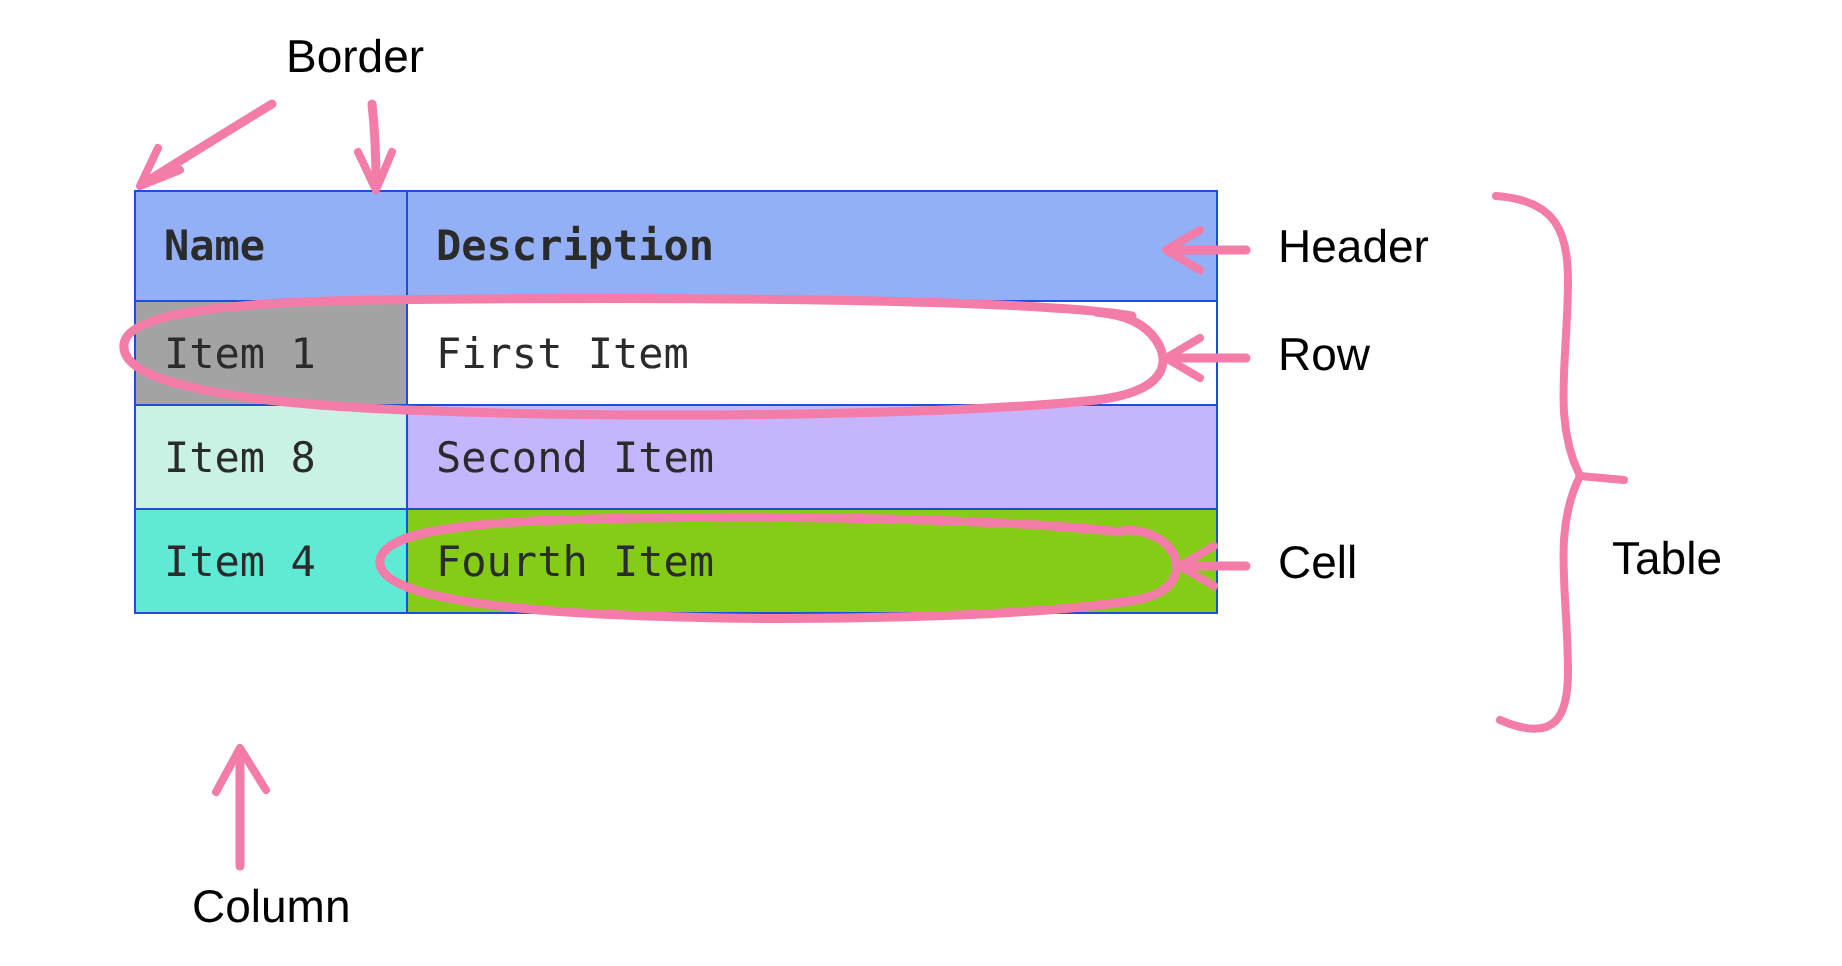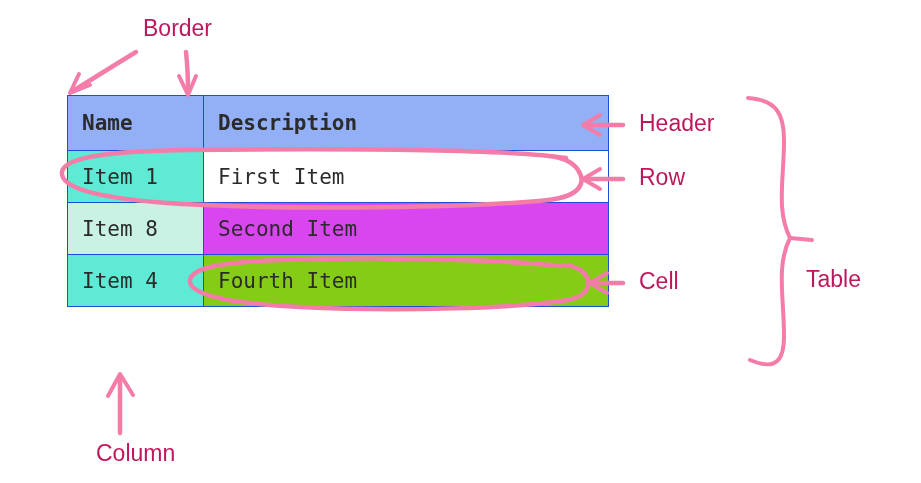--- a/index.html
+++ b/index.html
@@ -51,21 +51,21 @@
     position: absolute;
     left: 0; top: 0;
     width: 921px;
     height: 483px;
     pointer-events: none;
   }
   .anno-label {
     position: absolute;
     font-family: "Liberation Sans", sans-serif;
     font-size: 23px;
-    color: #be185d;
+    color: #000000;
     white-space: nowrap;
   }
   #label-border { left: 143px; top: 15px; }
   #label-header { left: 639px; top: 110px; }
   #label-row    { left: 639px; top: 164px; }
   #label-cell   { left: 639px; top: 268px; }
   #label-table  { left: 806px; top: 226px; margin-top: 40px; }
   #label-column { left: 80px;  top: 440px; margin-left: 16px; }
 </style>
 </head>
@@ -75,26 +75,26 @@
 
   <table id="data-table">
     <thead>
       <tr>
         <th class="col-name" style="background:#93aff5">Name</th>
         <th class="col-desc" style="background:#93aff5">Description</th>
       </tr>
     </thead>
     <tbody>
       <tr>
-        <td class="col-name" style="background:#5eead4">Item 1</td>
+        <td class="col-name" style="background:#a3a3a3">Item 1</td>
         <td class="col-desc" style="background:#ffffff">First Item</td>
       </tr>
       <tr>
         <td class="col-name" style="background:#c9f2e5">Item 8</td>
-        <td class="col-desc" style="background:#d946ef">Second Item</td>
+        <td class="col-desc" style="background:#c4b5fd">Second Item</td>
       </tr>
       <tr>
         <td class="col-name" style="background:#5eead4">Item 4</td>
         <td class="col-desc" style="background:#84cc16">Fourth Item</td>
       </tr>
     </tbody>
   </table>
 
   <svg id="annotations" viewBox="0 0 921 483">
     <g fill="none" stroke="#f47ca8" stroke-width="4.5" stroke-linecap="round" stroke-linejoin="round">

